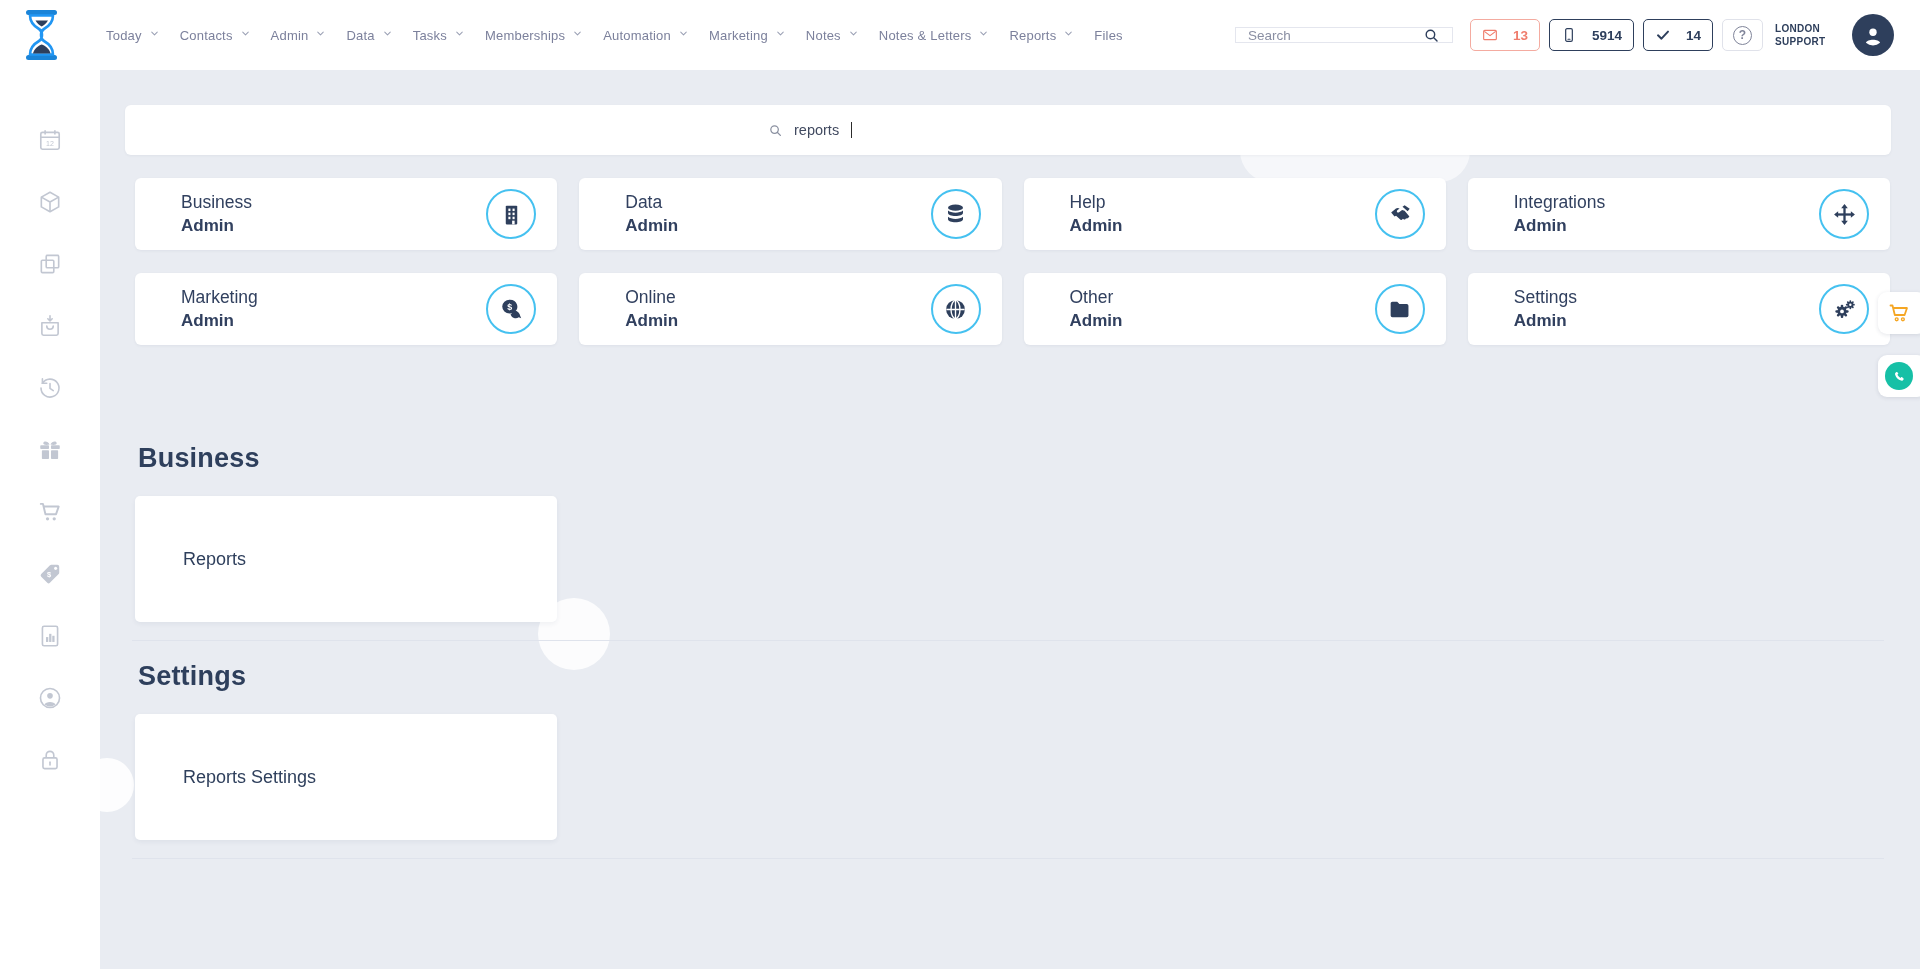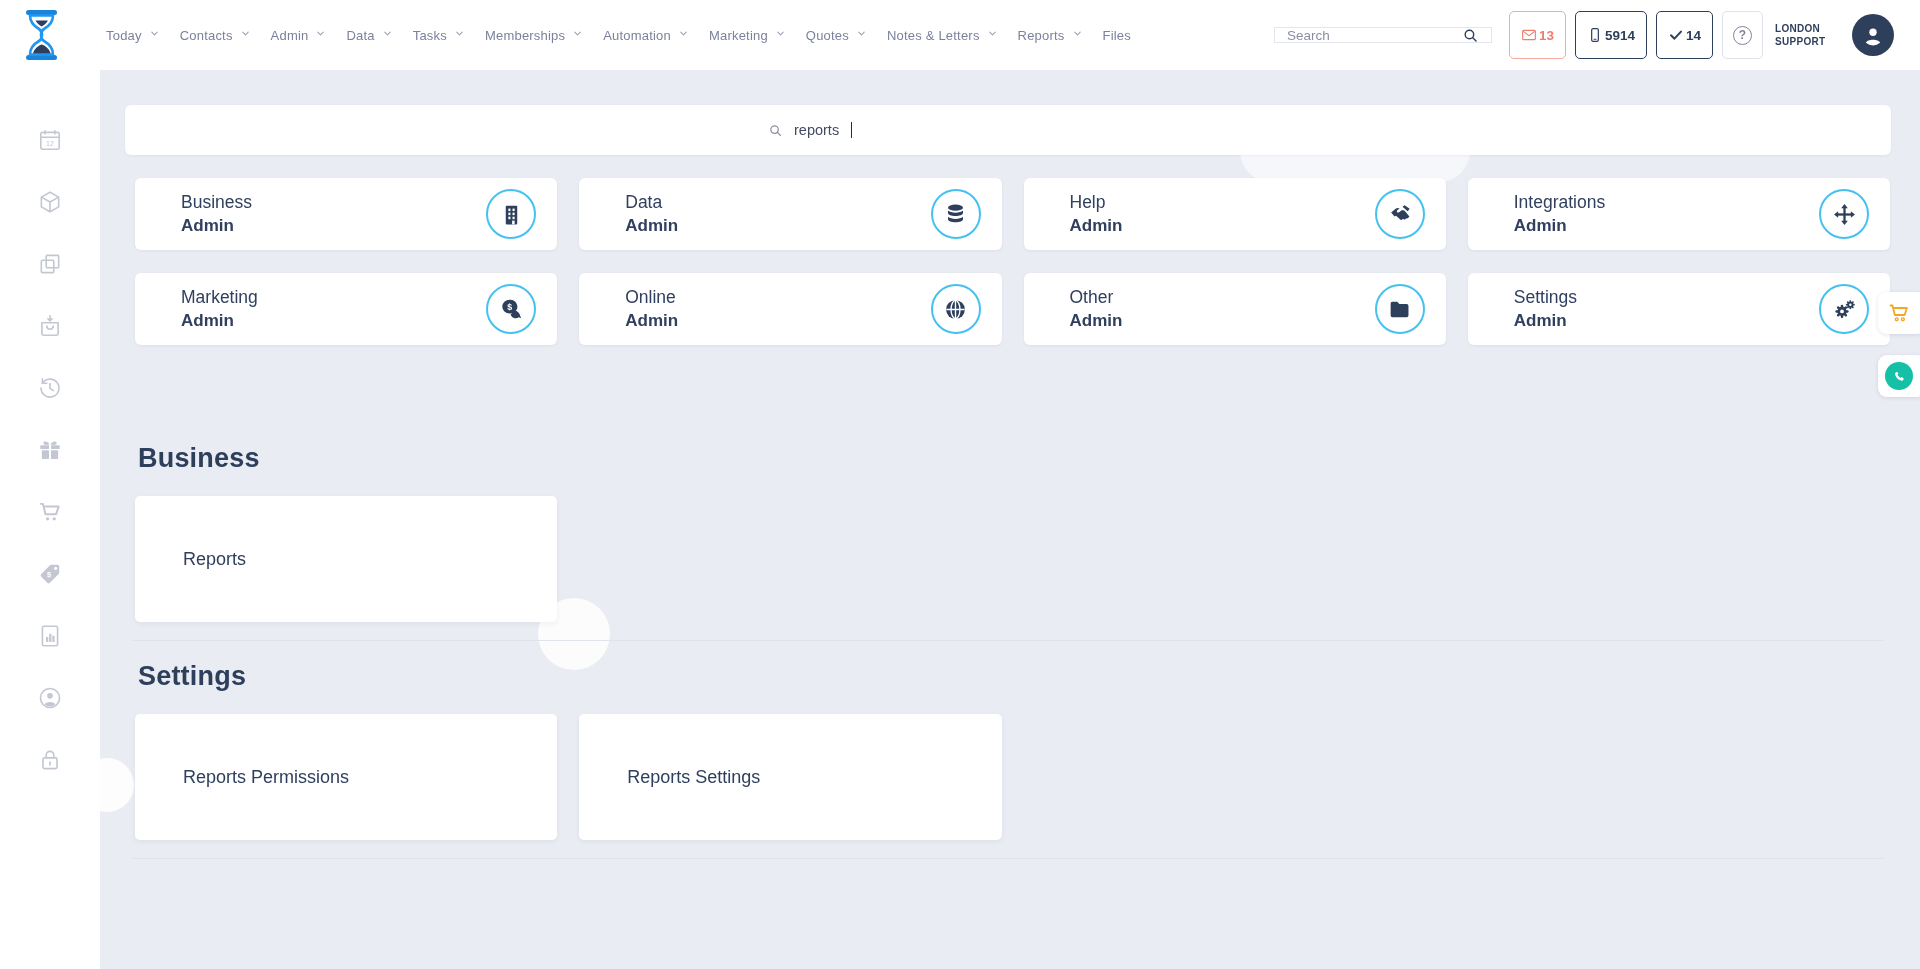--- a/index.html
+++ b/index.html
@@ -15,21 +15,21 @@
   .mainnav { display:flex; align-items:center; margin-left:44px; }
   .nav-item { display:flex; align-items:flex-start; color:var(--nav-gray,#7c819c); font-size:13px; font-weight:500; letter-spacing:.2px; margin-right:20px; cursor:pointer; text-decoration:none; white-space:nowrap; }
   .chev { width:11px; height:11px; margin-left:7px; color:#9aa0b4; display:inline-flex; }
   .chev svg { width:100%; height:100%; }
   .top-right { margin-left:auto; display:flex; align-items:center; margin-right:26px; gap:9px; }
   .search-box { width:218px; height:16px; border:1px solid var(--border-light,#e4e6ee); border-radius:0; display:flex; align-items:center; background:#fff; margin-right:8px;gap:42px; }
   .search-box input { flex:1; min-width:0; border:0; outline:0; padding:0 12px; font-size:13.5px; color:#49506a; background:transparent; font-family:inherit; }
   .search-box input::placeholder { color:#8a8fa3; }
   .search-btn { width:40px; height:100%; display:flex; align-items:center; justify-content:center; background:none; border:0; color:var(--navy,#2e3f5c); cursor:pointer; padding:0; }
   .search-btn span { width:17px; height:17px; display:inline-flex; }
-  .pill { display:flex; align-items:center; gap:2px; height:48px; padding:0 11px; border-radius:5px; background:#fff; border:1.5px solid; font-size:13.5px; font-weight:700; cursor:pointer; font-family:inherit;justify-content:space-between; }
+  .pill { display:flex; align-items:center; gap:15px; height:32px; padding:0 11px; border-radius:5px; background:#fff; border:1.5px solid; font-size:13.5px; font-weight:700; cursor:pointer; font-family:inherit;justify-content:space-between; }
   .pill .b-icon { width:16px; height:16px; display:inline-flex; }
   .pill-mail  { color:var(--mail-red,#ef7d6d); border-color:#f4aba0; }
   .pill-phone { color:var(--navy,#2e3f5c); border-color:var(--navy,#2e3f5c); }
   .pill-check { color:var(--navy,#2e3f5c); border-color:var(--navy,#2e3f5c); }
   .pill-help  { color:#80859a; border-color:#e0e2ea; padding:0 10px; }
   .q-circle { width:19px; height:19px; border:1.4px solid #80859a; border-radius:50%; display:flex; align-items:center; justify-content:center; font-size:12px; font-weight:700; }
   .username { color:var(--navy,#2e3f5c); font-size:10px; font-weight:700; width:68px; line-height:1.3; letter-spacing:.3px; margin-left:3px; }
   .avatar { width:42px; height:42px; border-radius:50%; background:var(--navy,#2e3f5c); display:flex; align-items:center; justify-content:center; cursor:pointer; flex:0 0 auto; }
   .avatar span { width:26px; height:26px; display:inline-flex; }
   
@@ -145,21 +145,21 @@
       <a class="nav-item">
         <span class="nav-label">Marketing</span>
         <span class="chev chev-true">
           <svg viewBox="0 0 24 24">
             <path d="M6 9l6 6 6-6" fill="none" stroke="currentColor" stroke-width="2.2" stroke-linecap="round" stroke-linejoin="round"></path>
           </svg>
         </span>
       </a>
 
       <a class="nav-item">
-        <span class="nav-label">Quotes</span>
+        <span class="nav-label">Notes</span>
         <span class="chev chev-true">
           <svg viewBox="0 0 24 24">
             <path d="M6 9l6 6 6-6" fill="none" stroke="currentColor" stroke-width="2.2" stroke-linecap="round" stroke-linejoin="round"></path>
           </svg>
         </span>
       </a>
 
       <a class="nav-item">
         <span class="nav-label">Notes &amp; Letters</span>
         <span class="chev chev-true">
@@ -538,23 +538,20 @@
           <div class="item-card">
             <span>Reports</span>
           </div>
         </div>
         <div class="sec-divider"></div>
       </section>
       <section>
         <h2 class="sec-heading">Settings</h2>
         <div class="sec-grid">
           <div class="item-card">
-            <span>Reports Permissions</span>
-          </div>
-          <div class="item-card">
             <span>Reports Settings</span>
           </div>
         </div>
         <div class="sec-divider"></div>
       </section>
     </div>
 </main>
 
 <div id="edge-host">
 

